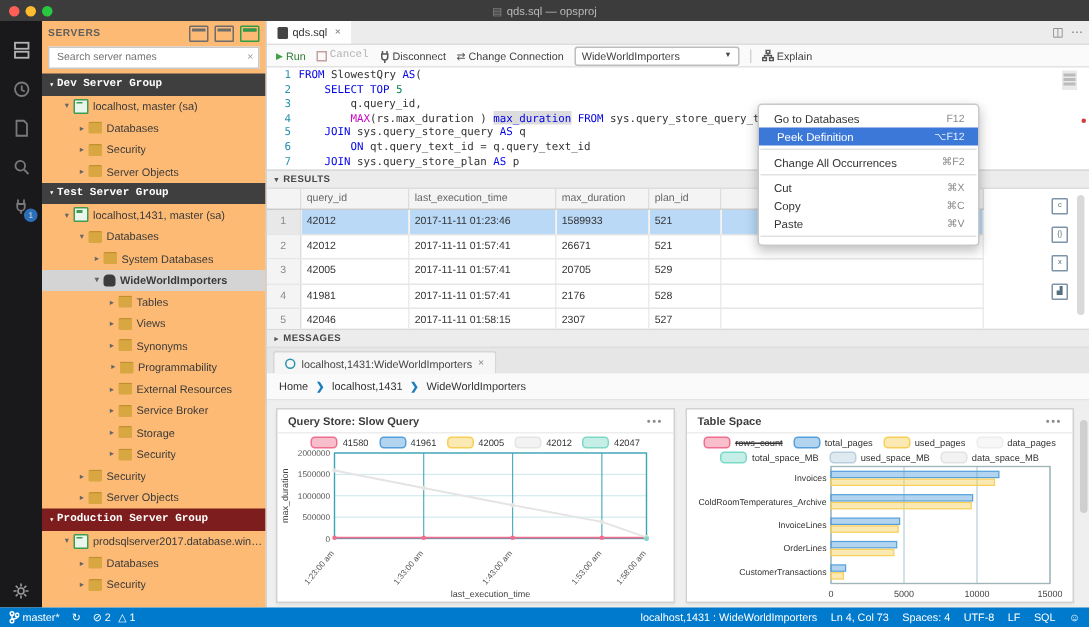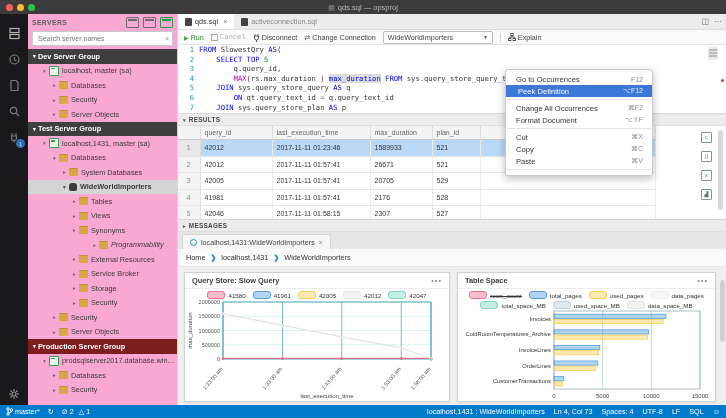--- a/index.html
+++ b/index.html
@@ -11,35 +11,35 @@
   .title-center{position:absolute;left:0;right:0;text-align:center;color:#b9b9b9;font-size:7.5px;}
   .title-center .doc{color:#8f8f8f;margin-right:3px;font-size:7px;}
   
   .activitybar{position:absolute;left:0;top:14px;width:28px;height:391px;background:#19191c;display:flex;flex-direction:column;align-items:center;padding-top:6px;box-sizing:border-box;}
   .abar-ic{width:28px;height:26px;display:flex;align-items:center;justify-content:center;position:relative;opacity:.85;}
   .abar-ic svg{stroke:#cfcfcf;fill:none;stroke-width:1.2;}
   .abar-ic.dim svg{stroke:#8a8a8a;}
   .badge{position:absolute;right:3px;bottom:2px;background:#2f7fd6;color:#fff;font-size:5.5px;width:9px;height:9px;border-radius:50%;display:flex;align-items:center;justify-content:center;}
   .abar-gear{position:absolute;bottom:5px;left:0;width:28px;display:flex;justify-content:center;}
   
-  .sidebar{position:absolute;left:28px;top:14px;width:150px;height:391px;background:#f9a8d4;border-right:1px solid #d5d5d5;box-sizing:border-box;overflow:hidden;}
+  .sidebar{position:absolute;left:28px;top:14px;width:150px;height:391px;background:#fdba74;border-right:1px solid #d5d5d5;box-sizing:border-box;overflow:hidden;}
   .side-head{height:16px;display:flex;align-items:center;padding:0 4px;}
   .side-title{font-size:6.8px;font-weight:bold;color:#5f5f5f;letter-spacing:.4px;flex:1;}
   .side-head .hic{width:11px;height:9px;margin-left:4px;border:1px solid #6d6d6d;border-radius:1px;position:relative;}
   .side-head .hic.green{border-color:#2e9e44;}
   .side-head .hic.green::after{content:"";position:absolute;left:1px;top:1px;right:1px;height:2px;background:#2e9e44;}
   .side-head .hic::before{content:"";position:absolute;left:1px;top:1px;right:1px;height:2px;background:#6d6d6d;}
   .searchbox{margin:1px 4px 3px 4px;height:13px;background:#fff;border:1px solid #c9c9c9;display:flex;align-items:center;padding:0 3px;}
   .searchbox input{border:none;outline:none;flex:1;font-size:7px;color:#333;background:transparent;width:100%;font-family:"Liberation Sans",sans-serif;}
   .searchbox .clear{color:#9a9a9a;font-size:7px;}
   #tree{font-size:7.3px;color:#3a3a3a;}
   .trow{height:14.5px;display:flex;align-items:center;white-space:nowrap;overflow:hidden;}
   .trow .arr{width:7px;font-size:5.5px;color:#666;flex:none;text-align:center;}
   .trow .tlabel{overflow:hidden;text-overflow:ellipsis;}
-  .trow.group,.trow.group-red{background:#3f3f3f;color:#fff;font-weight:bold;padding-left:3px !important;}
+  .trow.group,.trow.group-red{background:#3f3f3f;color:#fff;font-weight:bold;padding-left:3px !important;font-family:Liberation Mono, monospace;}
   .trow.group .arr,.trow.group-red .arr{color:#fff;}
   .trow.group-red{background:#7e1d1d;}
   .trow.sel{background:#d4d4d4;font-weight:bold;}
   .ticon{flex:none;display:inline-block;margin:0 3px 0 1px;}
   .ticon.folder{width:9px;height:7px;background:#d9a741;border-radius:1px;border-top:1px solid #c0902f;}
   .ticon.server{width:8px;height:8px;border:1px solid #3f9b50;border-radius:1px;background:#eaf6ec;position:relative;}
   .ticon.server::after{content:"";position:absolute;left:1px;top:1px;width:4px;height:1.5px;background:#3f9b50;}
   .ticon.database{width:8px;height:8px;background:#3d3d3d;border-radius:3px 3px 2px 2px;}
   
   .main{position:absolute;left:178px;top:14px;width:548px;height:391px;display:flex;flex-direction:column;background:#fff;}
@@ -236,21 +236,21 @@
         <div class="trow folder" style="padding-left: 43px;">
           <span class="arr">▸</span>
           <span class="ticon folder"></span>
           <span class="tlabel">Views</span>
         </div>
         <div class="trow folder" style="padding-left: 43px;">
           <span class="arr">▸</span>
           <span class="ticon folder"></span>
           <span class="tlabel">Synonyms</span>
         </div>
-        <div class="trow folder" style="padding-left: 63px; font-style: italic;">
+        <div class="trow folder" style="padding-left: 44px;">
           <span class="arr">▸</span>
           <span class="ticon folder"></span>
           <span class="tlabel">Programmability</span>
         </div>
         <div class="trow folder" style="padding-left: 43px;">
           <span class="arr">▸</span>
           <span class="ticon folder"></span>
           <span class="tlabel">External Resources</span>
         </div>
         <div class="trow folder" style="padding-left: 43px;">
@@ -300,24 +300,20 @@
       </div>
   </div>
 
   <div class="main">
 
     <div class="tabsbar">
       <div class="etab active">
         <span class="fic"></span>
         <span>qds.sql</span>
         <span class="cl">×</span>
-      </div>
-      <div class="etab">
-        <span class="fic"></span>
-        <span>activeconnection.sql</span>
       </div>
       <div class="tab-actions">
         <span>◫</span>
         <span>⋯</span>
       </div>
     </div>
 
     <div class="toolbar">
       <span class="tbtn" style="color:#2f7d35;">
           <span class="gi">▶</span>
@@ -621,36 +617,32 @@
       <span>Spaces: 4</span>
       <span>UTF-8</span>
       <span>LF</span>
       <span>SQL</span>
       <span>☺</span>
     </span>
   </div>
 
   <div class="ctxmenu" id="menu">
       <div class="mi">
-        <span>Go to Occurrences</span>
+        <span>Go to Databases</span>
         <span class="sc">F12</span>
       </div>
       <div class="mi sel">
         <span>Peek Definition</span>
         <span class="sc">⌥F12</span>
       </div>
       <div class="msep"></div>
       <div class="mi">
         <span>Change All Occurrences</span>
         <span class="sc">⌘F2</span>
       </div>
-      <div class="mi">
-        <span>Format Document</span>
-        <span class="sc">⌥⇧F</span>
-      </div>
       <div class="msep"></div>
       <div class="mi">
         <span>Cut</span>
         <span class="sc">⌘X</span>
       </div>
       <div class="mi">
         <span>Copy</span>
         <span class="sc">⌘C</span>
       </div>
       <div class="mi">

